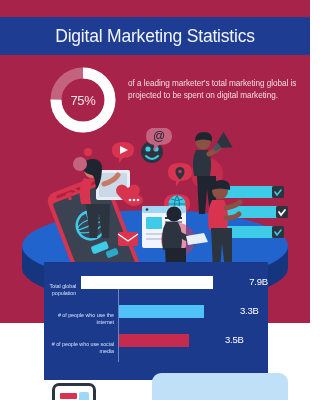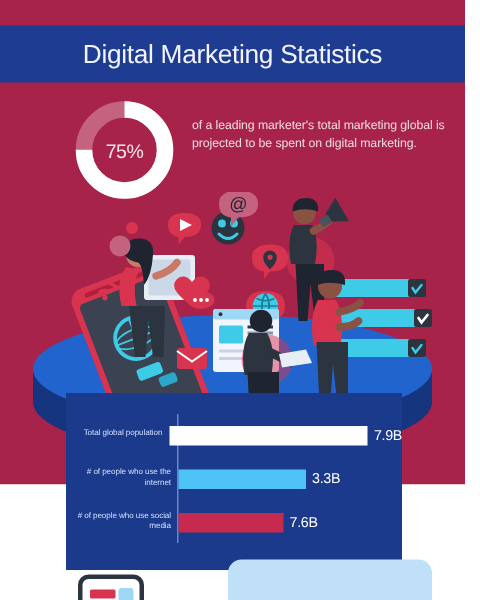--- a/index.html
+++ b/index.html
@@ -112,21 +112,21 @@
     color: #CFE0FF;
     font-size: 5.4px;
     line-height: 7.2px;
     letter-spacing: -0.05px;
   }
   .bar-track {
     position: relative;
     flex: 1;
     height: 28px;
     display: flex;
-    align-items: center;
+    gap: 32px;
   }
   .bar-fill {
     height: 13px;
     border-radius: 0;
   }
   .bar-value {
     margin-left: 4px;
     color: #FFFFFF;
     font-size: 9.5px;
     letter-spacing: -0.2px;
@@ -361,21 +361,21 @@
         <div class="bar-track">
           <div class="bar-fill" style="width:85px;background:#4FC3F7;"></div>
           <div class="bar-value">3.3B</div>
         </div>
       </div>
 
       <div class="bar-row">
         <div class="bar-label"># of people who use social media</div>
         <div class="bar-track">
           <div class="bar-fill" style="width:70px;background:#C62A4E;"></div>
-          <div class="bar-value">7.6B</div>
+          <div class="bar-value">3.5B</div>
         </div>
       </div>
 
     </div>
   </div>
 
   <div class="bubble-lightblue"></div>
   <div class="mini-card">
     <div class="mini-card-red"></div>
     <div class="mini-card-blue"></div>

